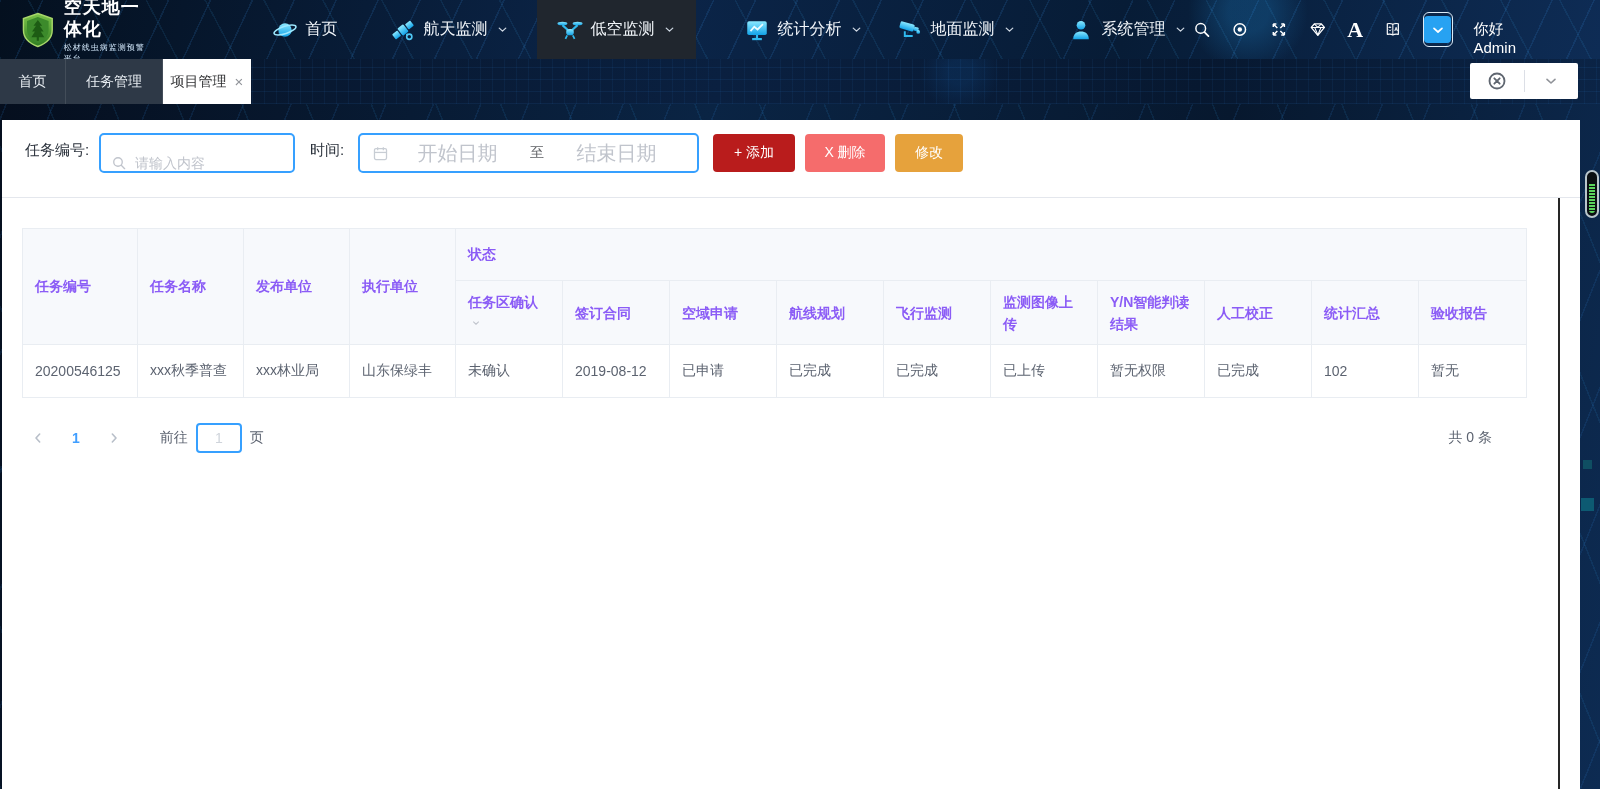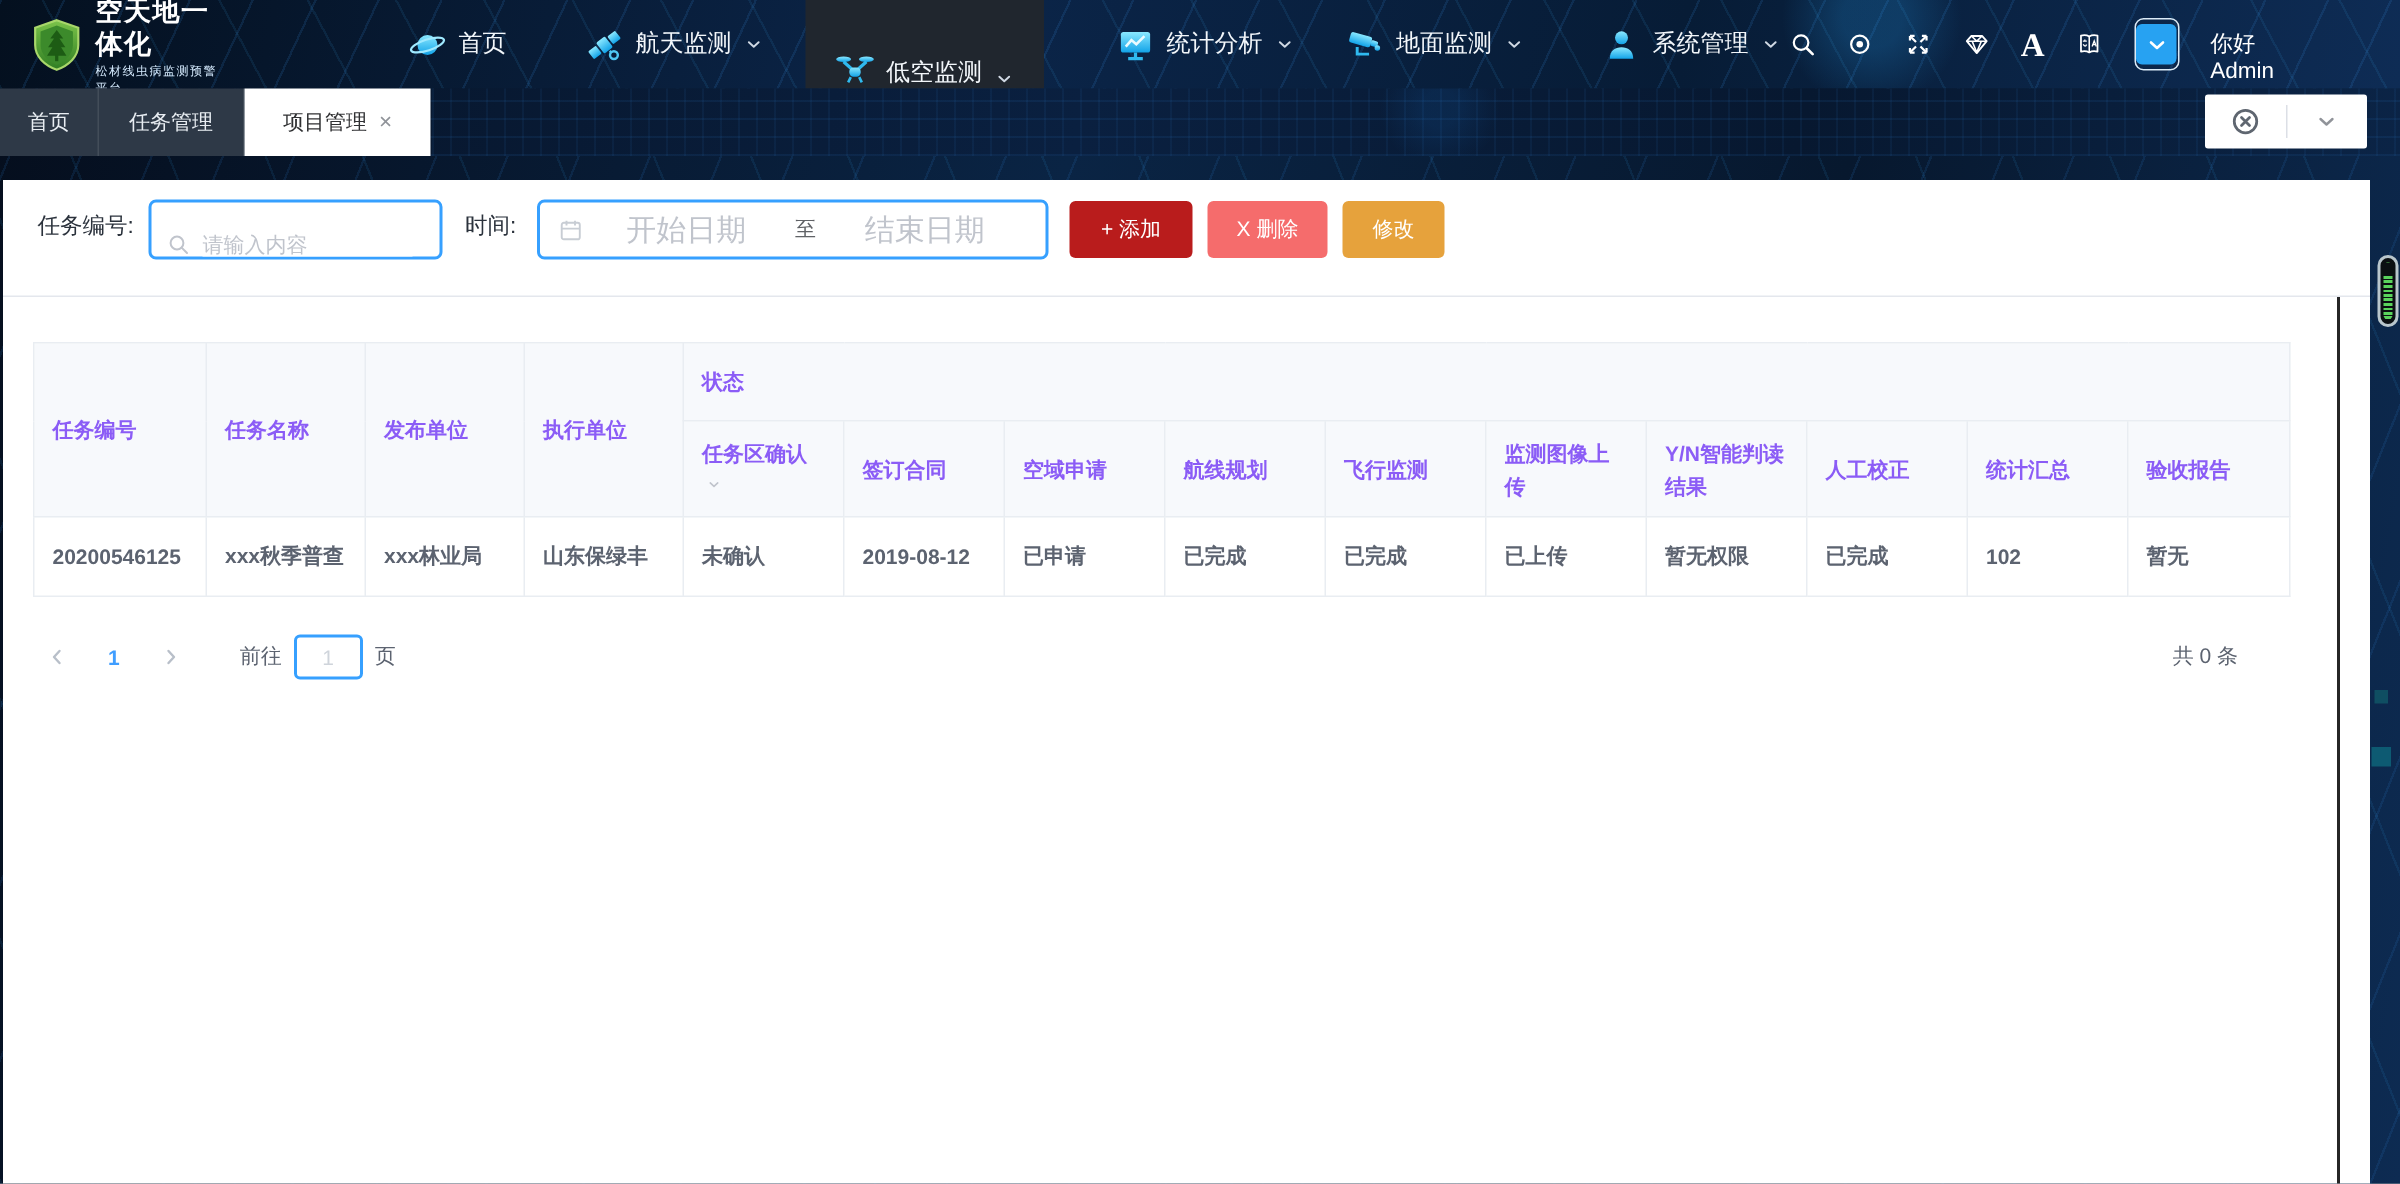--- a/index.html
+++ b/index.html
@@ -34,21 +34,21 @@
   .logo-shield { width:44px; height:48px; }
   .logo-text { margin-left:10px; }
   .logo-title { color:#fff; font-size:18px; font-weight:bold; letter-spacing:1px; line-height:22px;}
   .logo-sub { color:#d7ecff; font-size:8px; letter-spacing:1px; margin-top:2px;}
 
   .nav-items { display:flex; align-items:stretch; height:59px; }
   .nav-item {
     display:flex; align-items:center; gap:8px; padding:0 6px;
     color:#f2f6fa; font-size:16px; cursor:pointer; white-space:nowrap;
   }
-  .nav-item.active { background:#20262e; padding:0 20px;align-items:flex-end; }
+  .nav-item.active { background:#20262e; padding:10px 20px; }
   .nicon { width:26px; height:26px; }
   .chev { width:13px; height:13px; }
   .m1{margin-left:120px;} .m2{margin-left:40px;} .m3{margin-left:22px;}
   .m4{margin-left:22px;} .m5{margin-left:42px;} .m6{margin-left:40px;}
 
   .nav-right { margin-left:auto; display:flex; align-items:center; gap:21px; padding-right:62px; }
   .aicon { width:21px; height:21px; cursor:pointer; }
   .font-glyph { color:#fff; font-family:"Liberation Serif", serif; font-size:22px; font-weight:bold; line-height:21px; cursor:pointer; }
   .avatar-box { width:35px; height:35px; border:1px solid #dcebf7; border-radius:6px; display:flex; align-items:center; justify-content:center; cursor:pointer;}
   .avatar-inner { width:27px; height:27px; border-radius:4px; background:#27a2f2; display:flex; align-items:center; justify-content:center;}
@@ -62,21 +62,21 @@
       radial-gradient(circle at 60% 30%, rgba(30,144,255,.10) 0 12px, transparent 40px),
       repeating-linear-gradient(0deg, rgba(45,130,215,.10) 0 1.5px, transparent 1.5px 12px),
       repeating-linear-gradient(90deg, rgba(45,130,215,.08) 0 1.5px, transparent 1.5px 12px),
       linear-gradient(100deg,#061326 0%,#0a2040 45%,#071830 75%,#0b2446 100%);
   }
   .tab {
     display:flex; align-items:center; justify-content:center; gap:8px;
     background:#2e3947; color:#e8edf2; font-size:14px; cursor:pointer;
     border-right:1px solid rgba(255,255,255,.10);
   }
-  .tab-home { width:66px; } .tab-task { width:97px; } .tab-project { width:124px; }
+  .tab-home { width:66px; } .tab-task { width:97px; } .tab-project { width:88px; }
   .tab.active { background:#fff; color:#303133; border-right:none; }
   .tab-close { color:#909399; font-size:15px; line-height:14px; cursor:pointer; }
   .tab-actions {
     position:absolute; left:1470px; top:4px; width:108px; height:36px;
     background:#fff; border-radius:2px; display:flex; align-items:center;
   }
   .tab-actions .half { flex:1; display:flex; align-items:center; justify-content:center; cursor:pointer; }
   .tab-actions .vdiv { width:1px; height:22px; background:#dcdfe6; }
   .glow-dot { position:absolute; left:1433px; top:64px; width:30px; height:30px; border-radius:50%;
     background:radial-gradient(circle, rgba(90,190,235,.95) 0 8px, rgba(40,120,170,.45) 14px, rgba(20,80,130,0) 16px); filter:blur(1px);}
@@ -107,21 +107,21 @@
          font-size:14px; cursor:pointer; font-family:"Liberation Sans",sans-serif; }
   .btn-add { left:711px; width:82px; background:#b91c1c; }
   .btn-del { left:803px; width:80px; background:#f56c6c; }
   .btn-edit { left:893px; width:68px; background:#e6a23c; }
 
   .scroll-line { position:absolute; left:1556px; top:78px; width:2px; height:604px; background:#262626; cursor:pointer; }
 
   
   .tbl-wrap { margin:30px 0 0 20px; width:1505px; }
   table { border-collapse:collapse; table-layout:fixed; width:1505px; font-size:14px; }
-  th, td { border:1px solid #e9edf2; text-align:left; padding:0 12px; font-weight:bold; }
+  th, td { border:1px solid #e9edf2; text-align:left; padding:0 12px; font-weight:normal; }
   thead th { background:#f7f9fc; color:#8b5cf6; font-weight:bold; }
   tr.hrow1 th { height:52px; }
   tr.hrow2 th { height:64px; line-height:22px; }
   tbody td { height:53px; color:#5c6370; background:#fff; }
   .caret-icon { display:inline-block; margin-left:3px; vertical-align:1px; }
 
   
   .pager { display:flex; align-items:center; margin-top:24px; padding:0 88px 0 28px; height:32px; }
   .pg-arrow { width:16px; height:16px; cursor:pointer; }
   .pg-num { color:#409eff; font-size:14px; font-weight:bold; margin:0 26px; cursor:pointer; }

